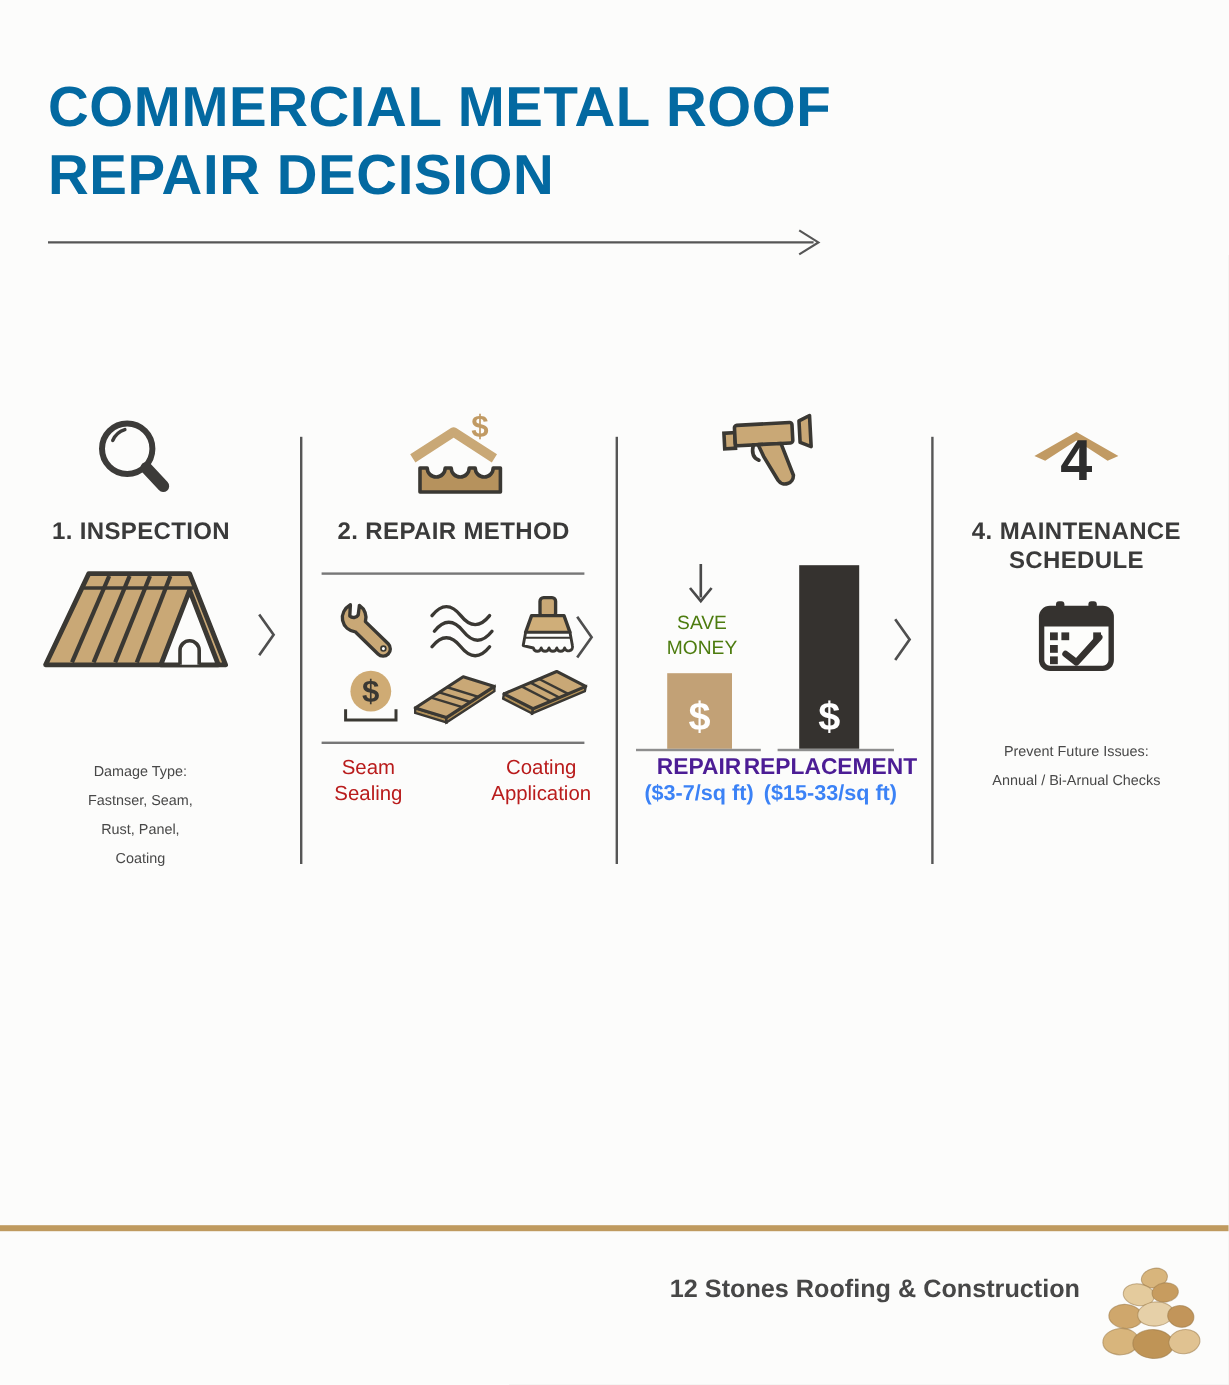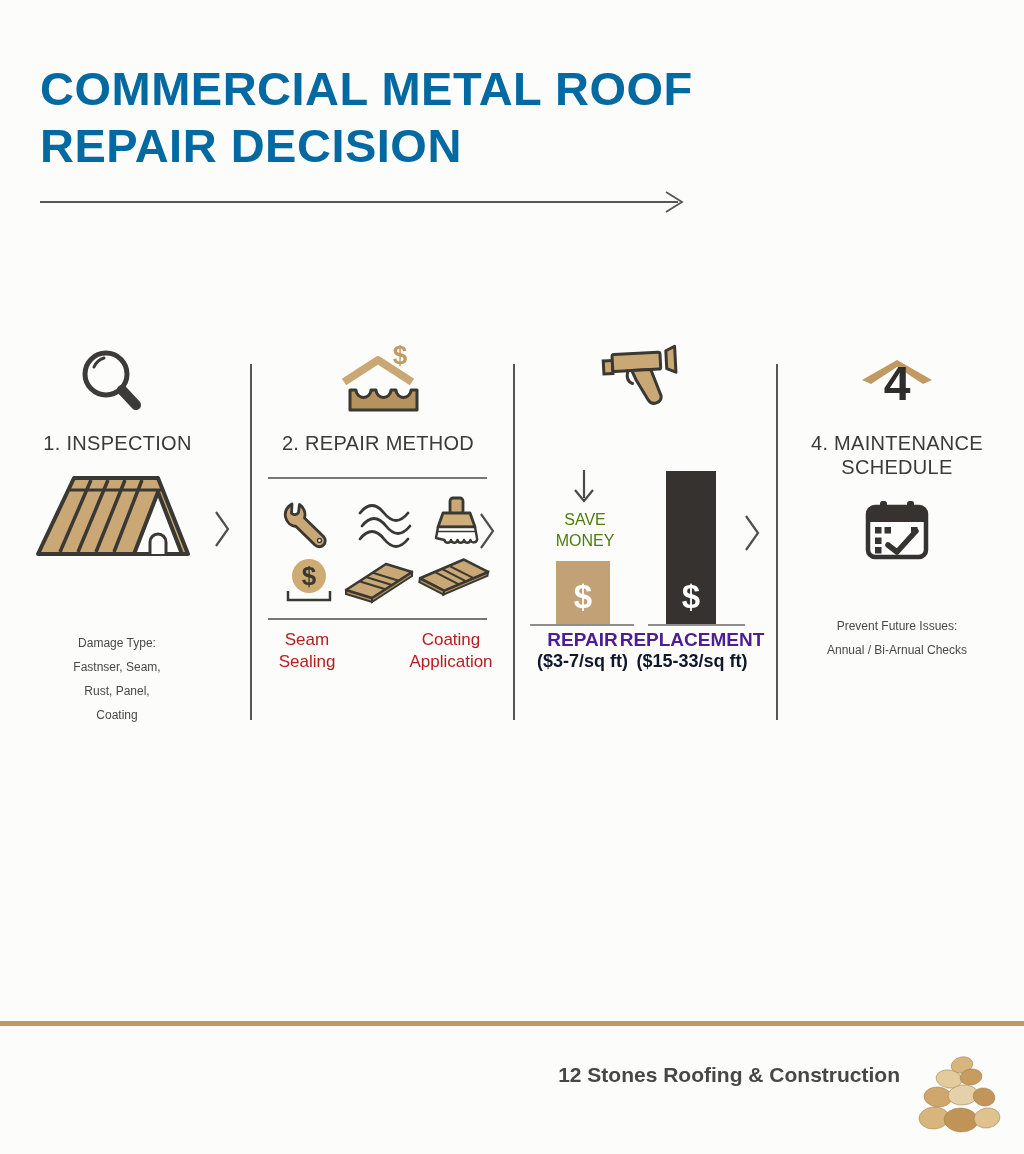--- a/index.html
+++ b/index.html
@@ -9,37 +9,37 @@
   .pre{white-space:pre-line;}
   .center{text-align:center;}
 
   
   .main-title{left:40px;top:60px;font-size:47px;line-height:57px;font-weight:800;
               letter-spacing:.5px;color:#0369a1;margin:0;}
   .title-arrow{left:40px;top:190px;}
 
   
   .divider{top:364px;width:2px;height:356px;background:#565656;}
-  .step-heading{top:431px;font-size:20px;font-weight:normal;color:#3a3a3a;letter-spacing:.3px;line-height:24px;}
+  .step-heading{top:431px;font-size:20px;font-weight:bold;color:#3a3a3a;letter-spacing:.3px;line-height:24px;}
   .step-desc{font-size:12px;line-height:24px;color:#484848;margin-top:44px;}
   .chev{position:absolute;}
 
   
   .rule{height:2px;background:#777;}
   .method-label{top:629px;font-size:17px;line-height:22px;color:#b91c1c;}
 
   
   .save-note{left:538px;top:509px;width:94px;font-size:16px;line-height:21px;font-weight:normal;color:#4d7c0f;}
   .bar{position:absolute;display:flex;align-items:flex-end;justify-content:center;}
   .bar-repair{left:556px;top:561px;width:54px;height:63px;background:#c2a176;}
   .bar-replacement{left:666px;top:471px;width:50px;height:153px;background:#35322f;}
   .bar-symbol{color:#fff;font-size:33px;font-weight:bold;padding-bottom:8px;}
   .baseline{top:624px;height:2px;background:#8e8e8e;}
   .bar-label{top:629px;font-size:19px;font-weight:bold;color:#4c1d95;}
-  .bar-sublabel{top:651px;font-size:18px;font-weight:bold;color:#0f172a;}
+  .bar-sublabel{top:651px;font-size:18px;font-weight:bold;color:#3b82f6;}
 
   
   .gold-rule{left:0;top:1021px;width:1024px;height:5px;background:#bf9a5f;}
   .brand{left:380px;top:1063px;width:520px;font-size:21px;font-weight:bold;color:#474747;text-align:right;}
   .website{left:380px;top:1089px;width:520px;font-size:19px;color:#8f8f8f;text-align:right;}
 </style>
 </head>
 <body>
 
 <div id="canvas">

